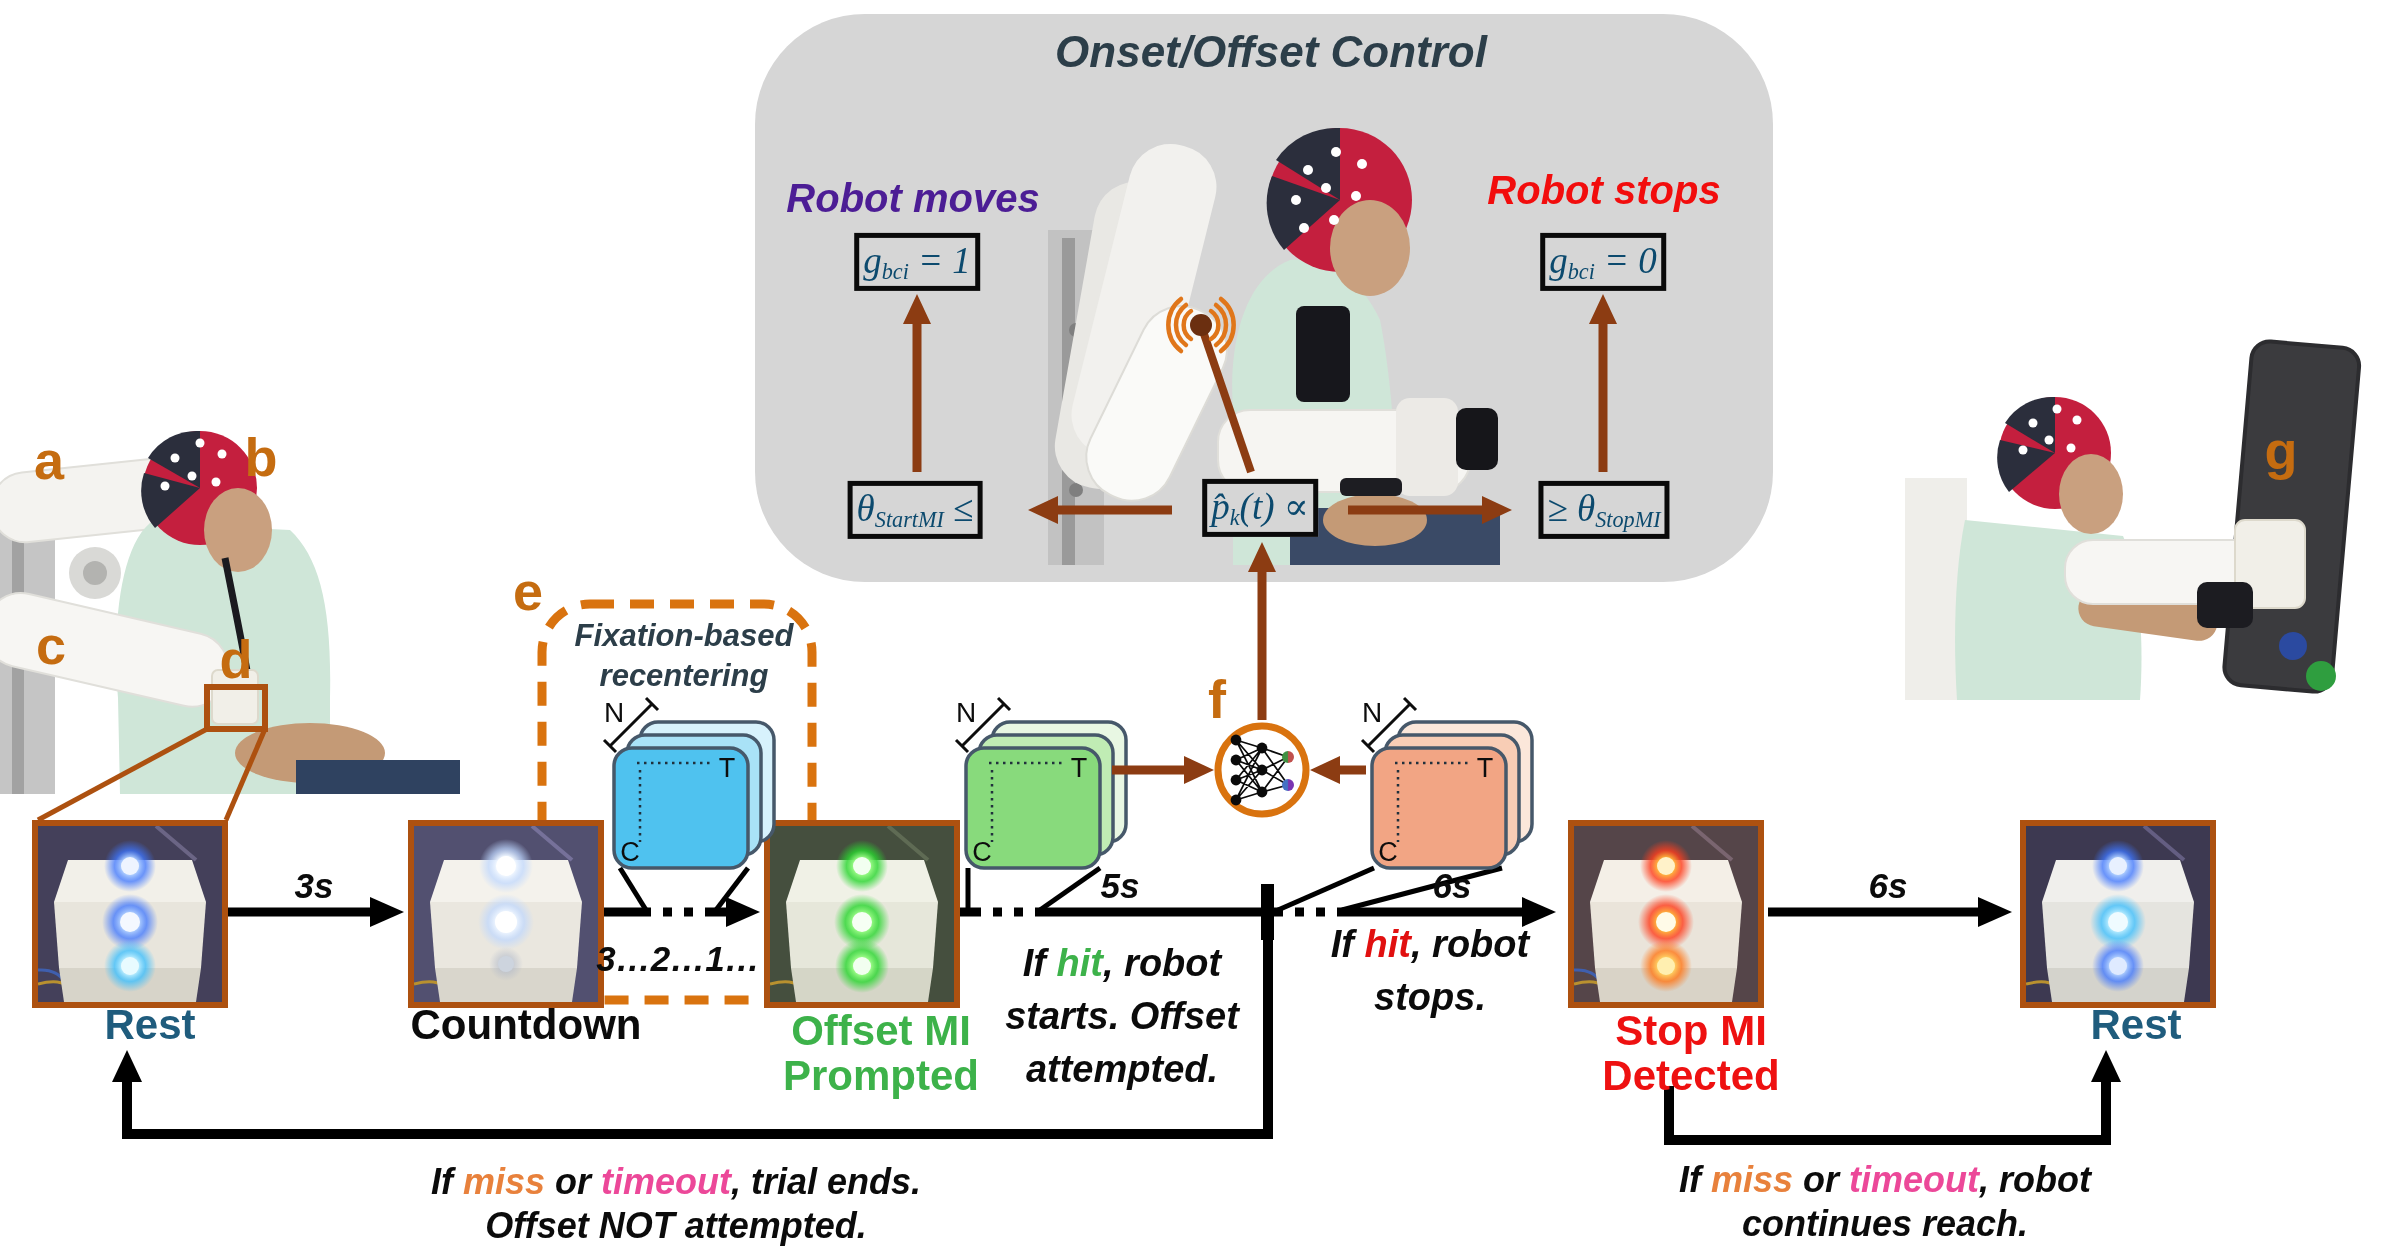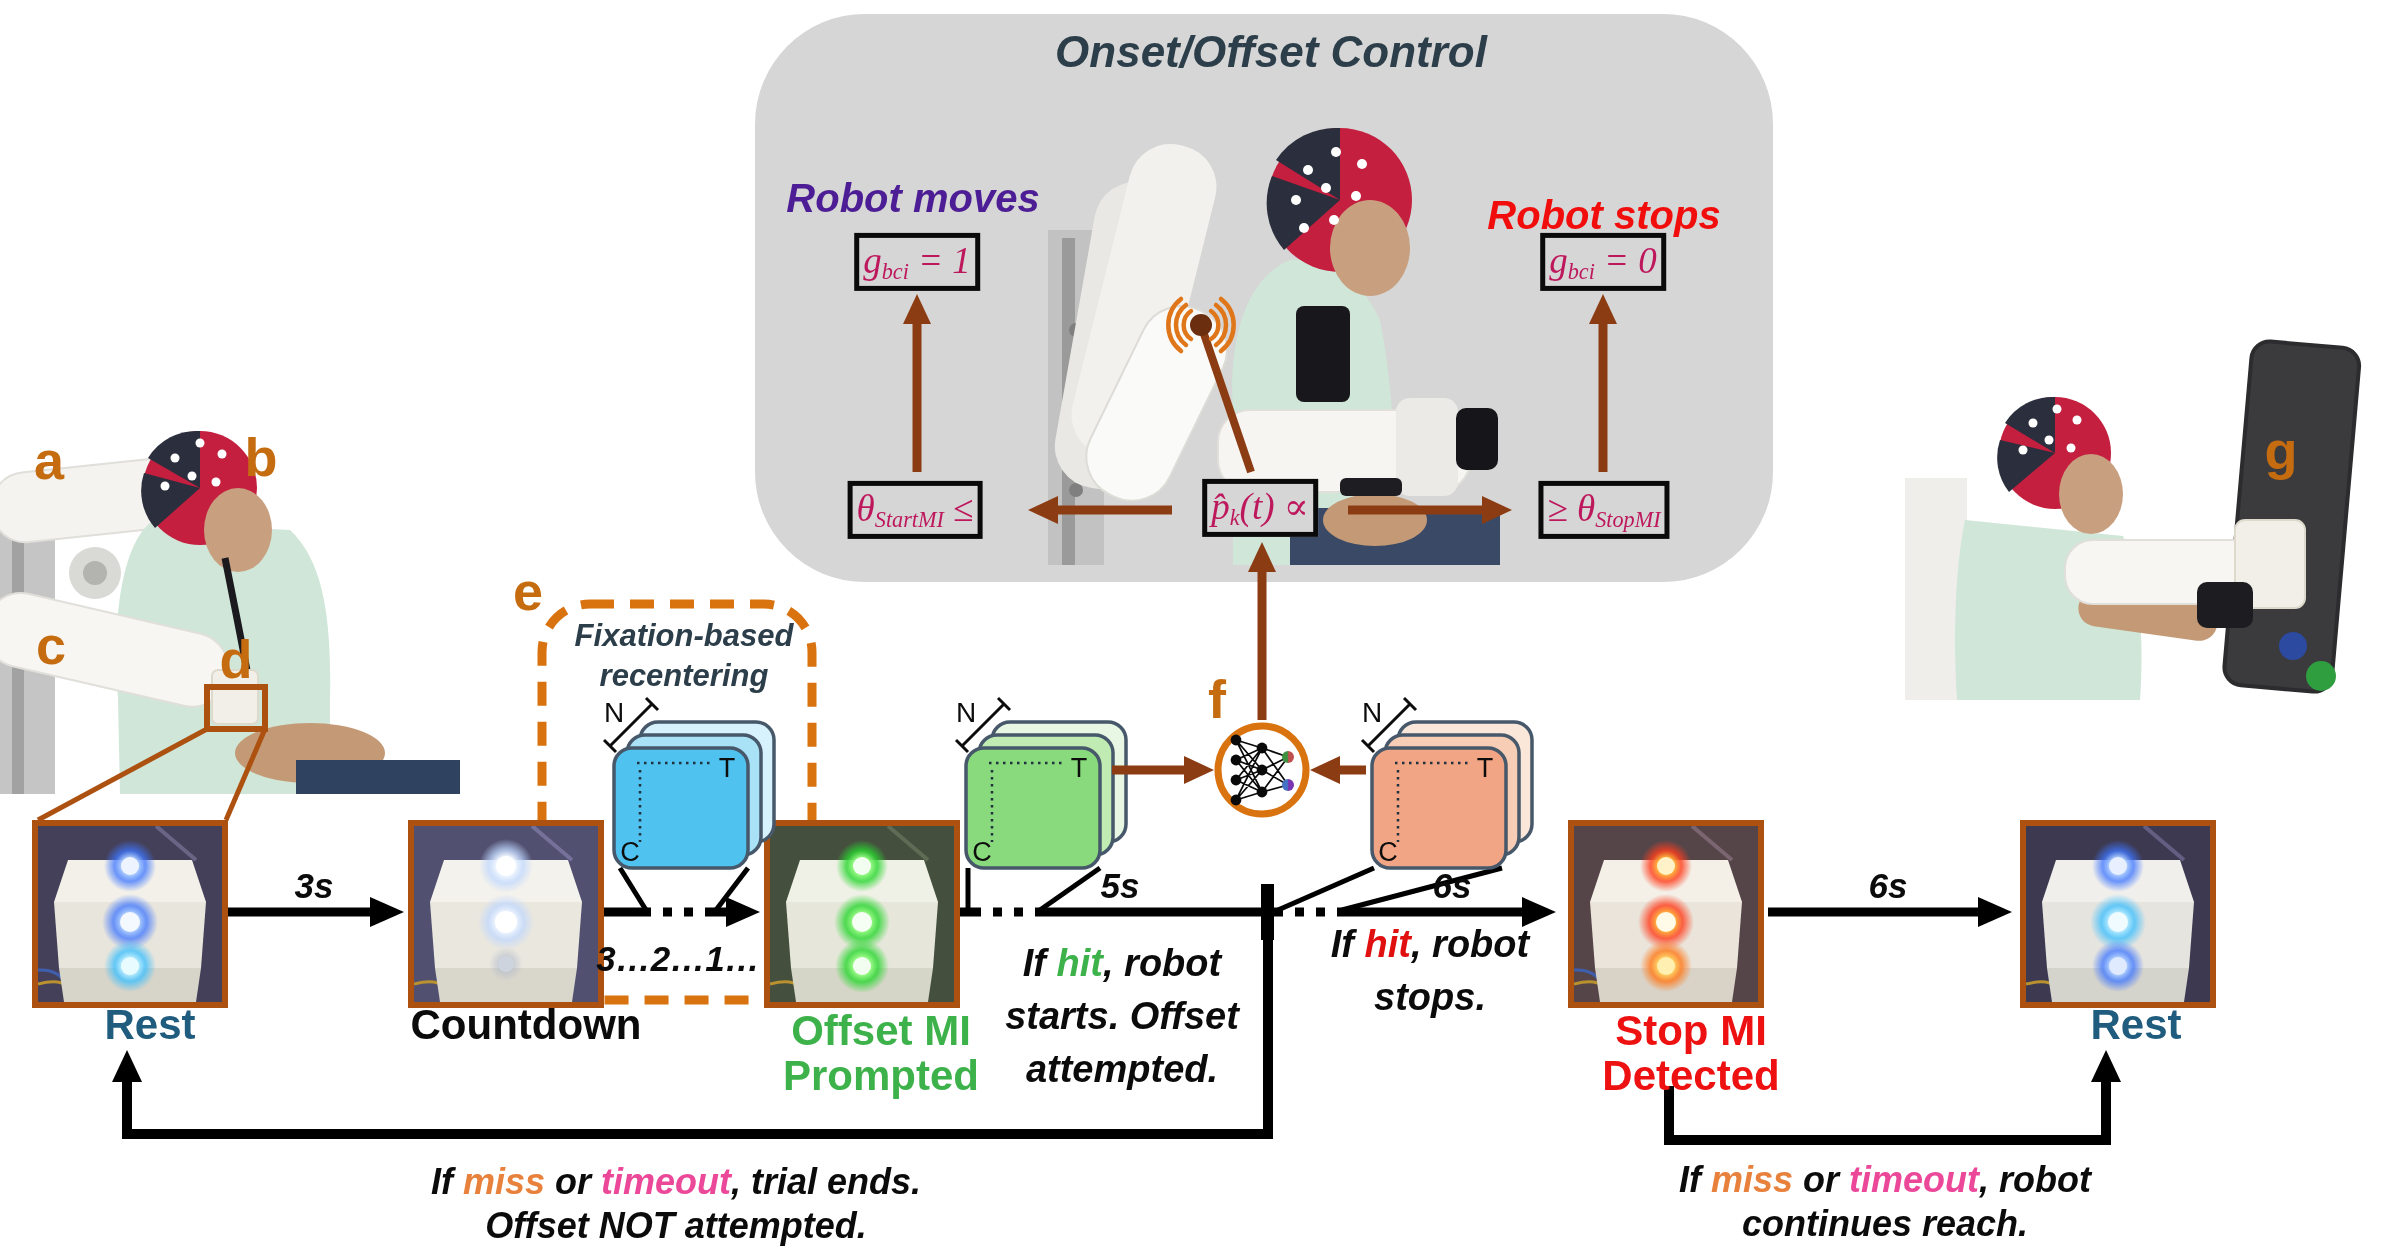--- a/index.html
+++ b/index.html
@@ -5,21 +5,21 @@
   html,body{margin:0;padding:0;background:#ffffff;}
   #stage{position:relative;width:2400px;height:1253px;background:#fff;overflow:hidden;
          font-family:"Liberation Sans","DejaVu Sans",sans-serif;}
   .abs{position:absolute;}
   .lbl{position:absolute;transform:translate(-50%,-50%);white-space:nowrap;}
   .panel{position:absolute;left:755px;top:14px;width:1018px;height:568px;border-radius:110px;background:#d6d6d6;}
   .title{font:italic bold 44px "Liberation Sans","DejaVu Sans",sans-serif;color:#2c3e49;}
   .rmoves{font:italic bold 40px "Liberation Sans","DejaVu Sans",sans-serif;color:#4c1d95;}
   .rstops{font:italic bold 40px "Liberation Sans","DejaVu Sans",sans-serif;color:#f20d0d;}
   .fbox{position:absolute;transform:translate(-50%,-50%);border:5px solid #0a0a0a;background:#d6d6d6;
-        font:italic 37px "Liberation Serif","DejaVu Serif",serif;color:#be185d;padding:1px 4px;white-space:nowrap;text-align:right;}
+        font:italic 37px "Liberation Serif","DejaVu Serif",serif;color:#0c4a6e;padding:1px 4px;white-space:nowrap;text-align:right;}
   .fsub{font-size:0.6em;font-style:italic;vertical-align:-0.28em;}
   .letter{position:absolute;transform:translate(-50%,-50%);font:bold 54px "Liberation Sans","DejaVu Sans",sans-serif;color:#c56c10;}
   .fixnote{position:absolute;transform:translateX(-50%);text-align:center;font:italic bold 31px "Liberation Sans","DejaVu Sans",sans-serif;color:#2c3e49;line-height:40px;}
   .stage-lbl{position:absolute;transform:translateX(-50%);text-align:center;font:bold 42px "Liberation Sans","DejaVu Sans",sans-serif;line-height:45px;margin-left:20px;}
   .dur{position:absolute;transform:translate(-50%,-50%);font:italic bold 35px "Liberation Sans","DejaVu Sans",sans-serif;color:#0b0b0b;white-space:nowrap;}
   .cond{position:absolute;transform:translateX(-50%);text-align:center;font:italic bold 38px "Liberation Sans","DejaVu Sans",sans-serif;color:#0b0b0b;line-height:53px;white-space:pre;}
   .cond2{font-size:36px;line-height:44px;}
   .photo{position:absolute;width:184px;height:176px;border:6px solid #ad5110;background:#444;}
   .c-rest{color:#1f5c7d;} .c-go{color:#3db24a;} .c-stop{color:#ee1111;}
   .c-hit-g{color:#3db24a;} .c-hit-r{color:#e11010;} .c-miss{color:#e8813c;} .c-tmo{color:#ec4899;}
@@ -396,21 +396,21 @@
           <path d="M1216 305 A25 25 0 0 1 1216 345"></path>
           <path d="M1221 299 A33 33 0 0 1 1221 351"></path>
         <path d="M1191 311 A17 17 0 0 0 1191 339"></path>
           <path d="M1186 305 A25 25 0 0 0 1186 345"></path>
           <path d="M1181 299 A33 33 0 0 0 1181 351"></path>
       </g>
     </g>
   </svg>
 
   <div class="lbl rmoves" style="left:913px;top:198px">Robot moves</div>
-  <div class="lbl rstops" style="left:1604px;top:215px">Robot stops</div>
+  <div class="lbl rstops" style="left:1604px;top:190px">Robot stops</div>
 
   <div class="fbox" style="left:917px;top:262px"><span>g</span><span class="fsub">bci</span> <span>= 1</span></div>
   <div class="fbox" style="left:1603px;top:262px"><span>g</span><span class="fsub">bci</span> <span>= 0</span></div>
   <div class="fbox" style="left:915px;top:510px"><span>θ</span><span class="fsub">StartMI</span> <span>≤</span></div>
   <div class="fbox" style="left:1260px;top:508px"><span>p̂</span><span class="fsub">k</span><span>(t)</span> <span>∝</span></div>
   <div class="fbox" style="left:1604px;top:510px"><span>≥</span> <span>θ</span><span class="fsub">StopMI</span></div>
 
   <div class="letter" style="left:49px;top:460px">a</div>
   <div class="letter" style="left:261px;top:457px">b</div>
   <div class="letter" style="left:51px;top:645px">c</div>

